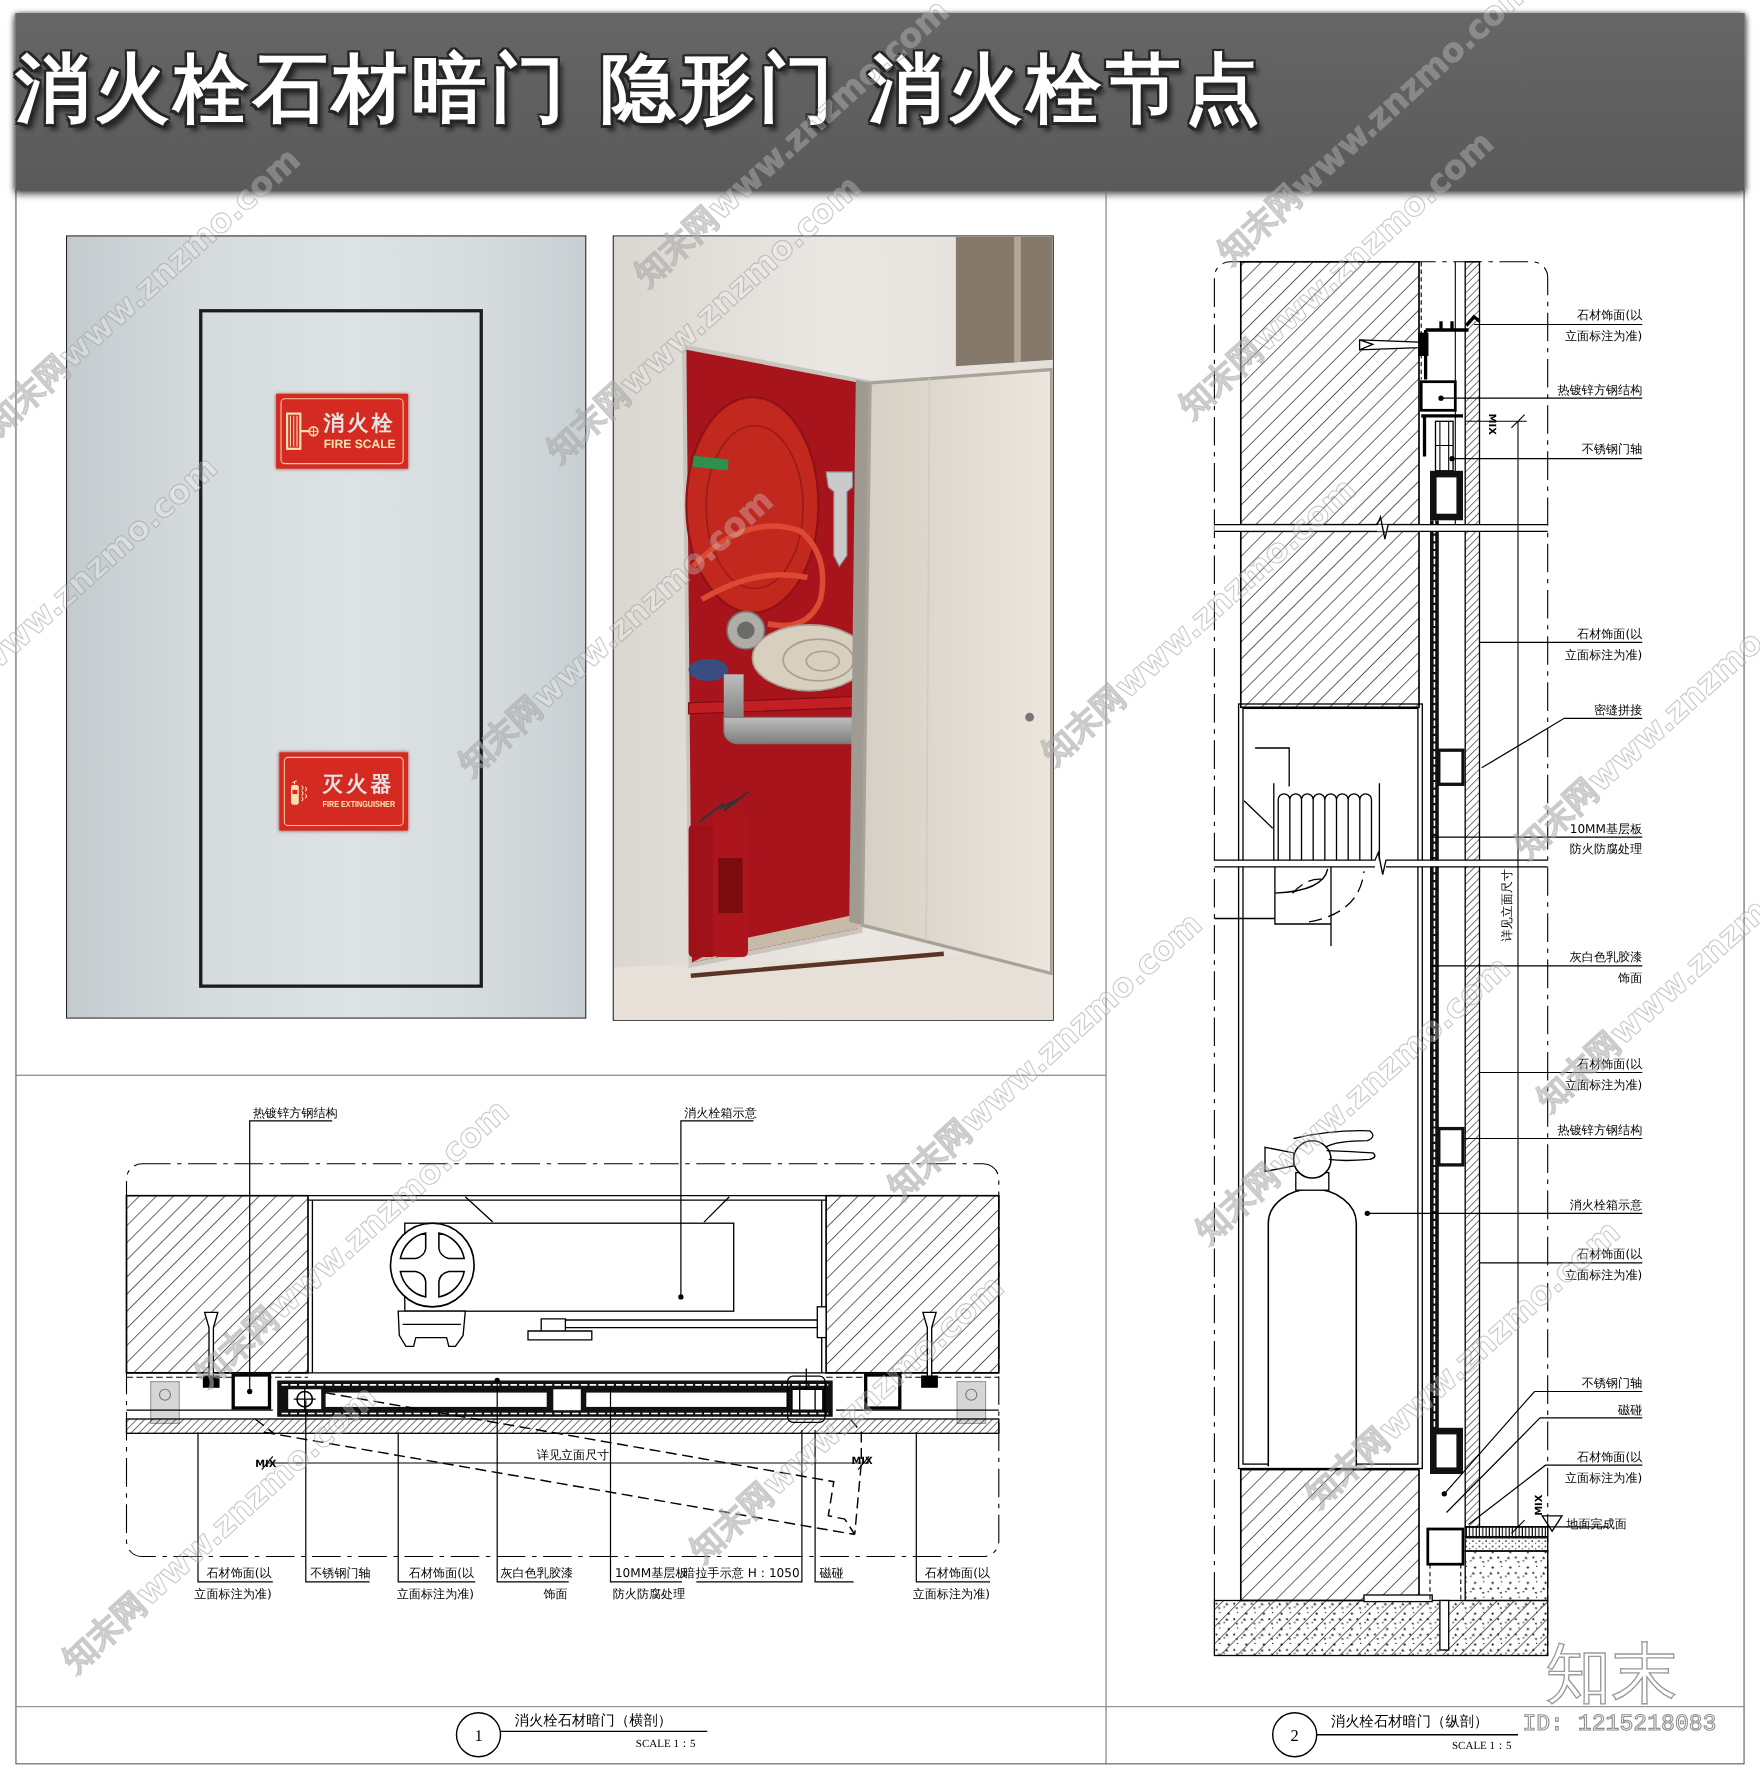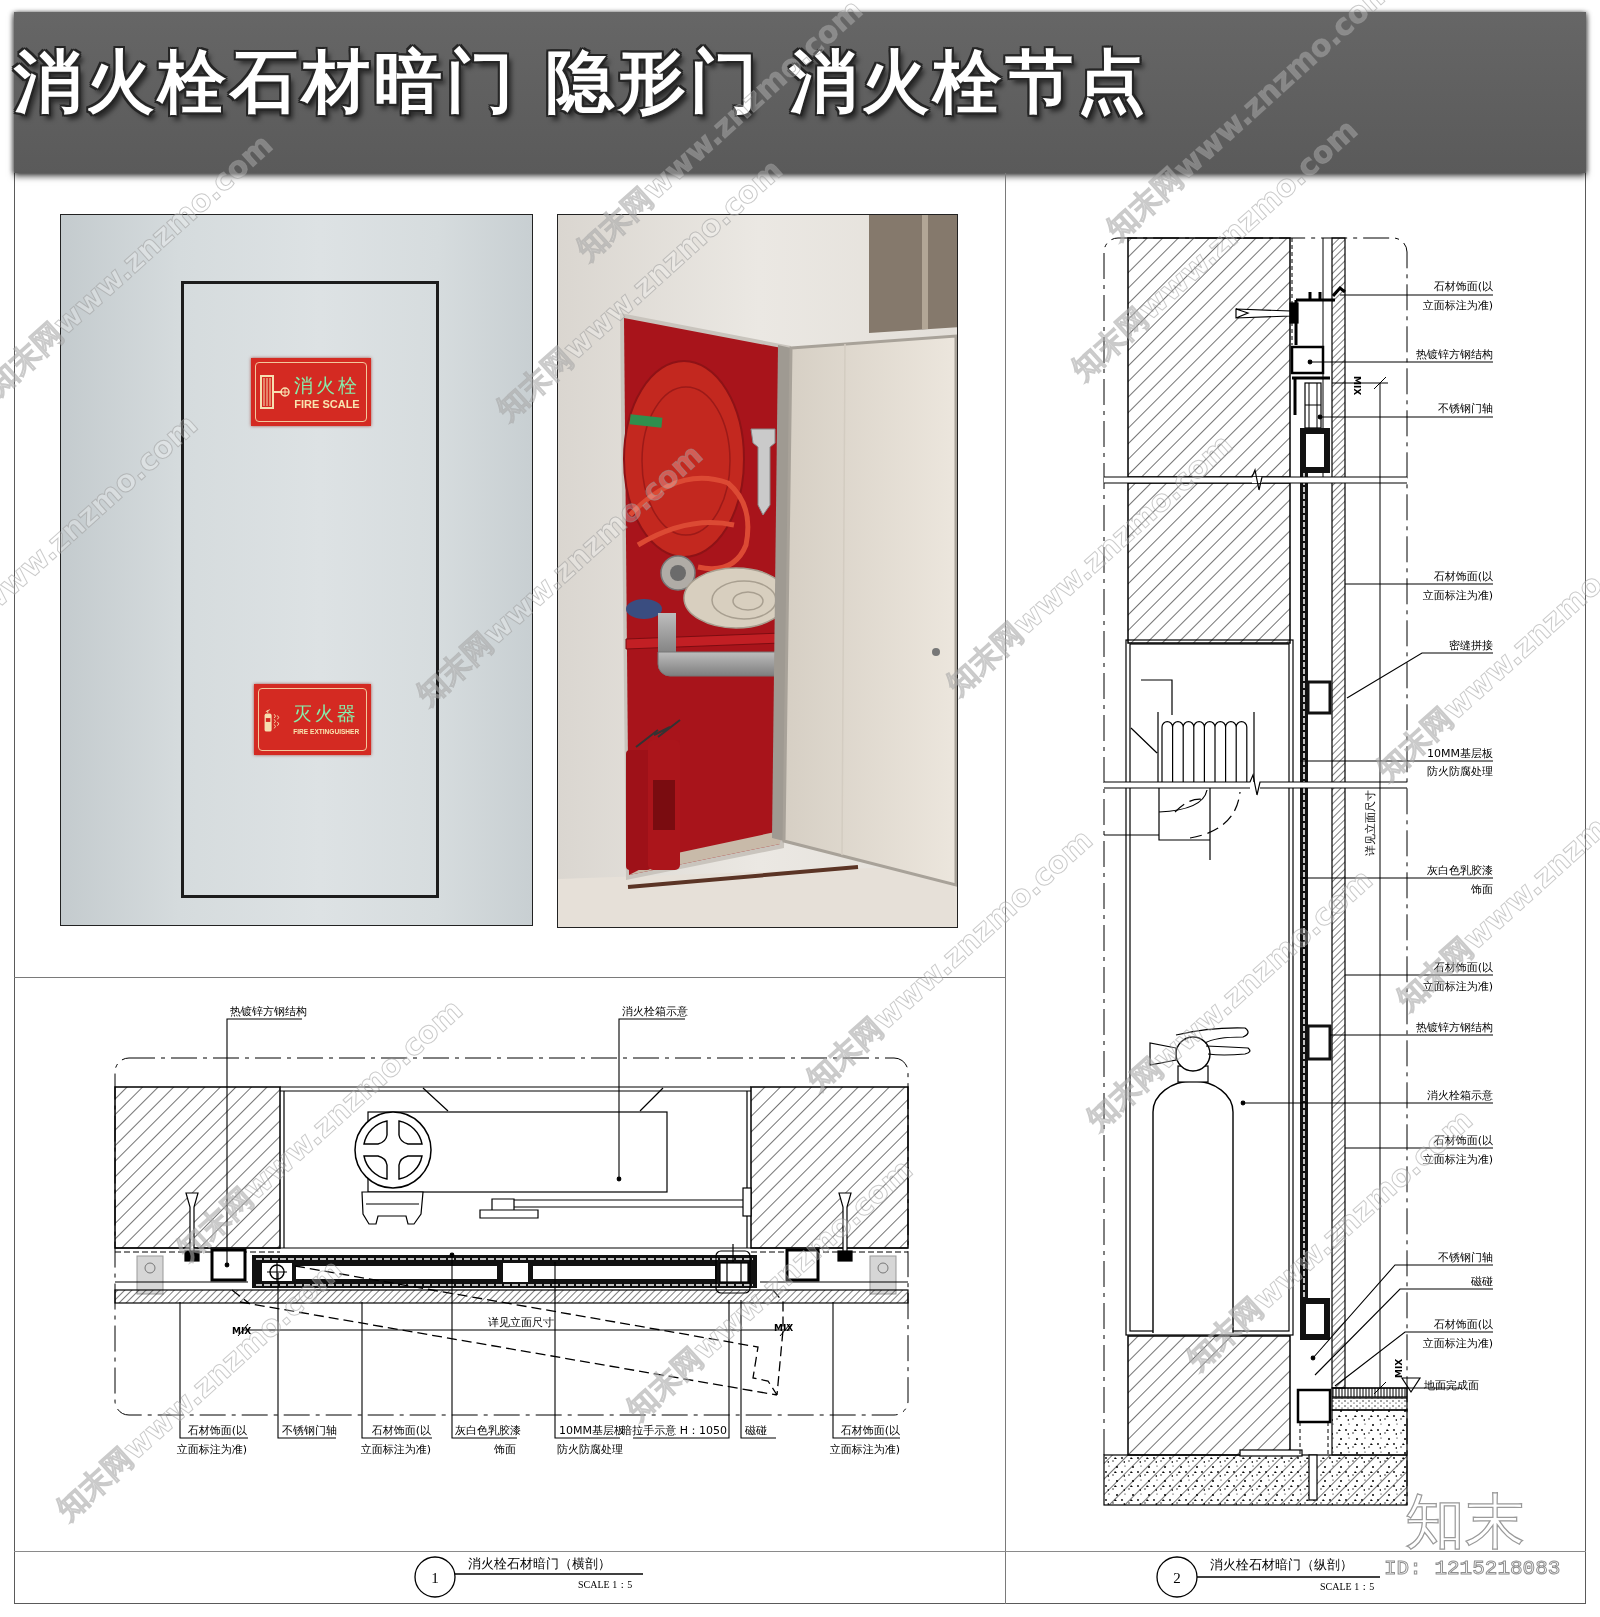--- a/index.html
+++ b/index.html
@@ -11,21 +11,21 @@
     font-family:"DejaVu Sans",sans-serif;font-size:68px;font-weight:bold;letter-spacing:4px;white-space:nowrap;
     text-shadow:2px 0 0 #262626,-2px 0 0 #262626,0 2px 0 #262626,0 -2px 0 #262626,2px 2px 0 #262626,-2px -2px 0 #262626,2px -2px 0 #262626,-2px 2px 0 #262626,4px 5px 5px rgba(0,0,0,.6);}
   .divider{background:#7a7a7a;}
   
   #photo-closed{left:60px;top:214px;width:473px;height:712px;box-sizing:border-box;border:1px solid #222;
     background:linear-gradient(90deg,#c4cbce 0%,#d5dbdd 25%,#dde2e4 55%,#d6dcde 80%,#c8cfd2 100%);overflow:hidden;}
   #door-outline{position:absolute;left:120px;top:66px;width:258px;height:617px;box-sizing:border-box;border:3px solid #1c1c1c;}
   .sign{position:absolute;background:#d42a22;box-shadow:0 0 3px rgba(140,20,10,.7);}
   .sign-inner{position:absolute;left:4px;top:4px;right:4px;bottom:4px;border:1.5px solid #f2c79c;border-radius:4px;display:flex;align-items:center;padding-left:3px;box-sizing:border-box;}
   .sign-text{margin-left:3px;display:flex;flex-direction:column;align-items:center;}
-  .sign-cn{color:#86efac;font-size:19px;font-weight:normal;letter-spacing:3px;line-height:24px;white-space:nowrap;font-family:"DejaVu Sans",sans-serif;}
+  .sign-cn{color:#e5e5e5;font-size:19px;font-weight:bold;letter-spacing:3px;line-height:24px;white-space:nowrap;font-family:"DejaVu Sans",sans-serif;}
   .sign-en{color:#f8e4b0;font-size:11px;font-weight:bold;line-height:14px;white-space:nowrap;font-family:"Liberation Sans",sans-serif;}
   .sign-en.small{font-size:8px;transform:scaleX(.82);transform-origin:center;}
   
   #photo-open{left:557px;top:214px;width:401px;height:714px;box-sizing:border-box;border:1px solid #222;overflow:hidden;}
   
   #drawings{left:0;top:0;width:1600px;height:1617px;}
   svg text{stroke:none;fill:#000;font-family:"DejaVu Sans",sans-serif;}
   .lbl{font-size:11px;}
   .ttl{font-size:13px;}
   .scl{font-size:10px;font-family:"Liberation Serif",serif !important;}

